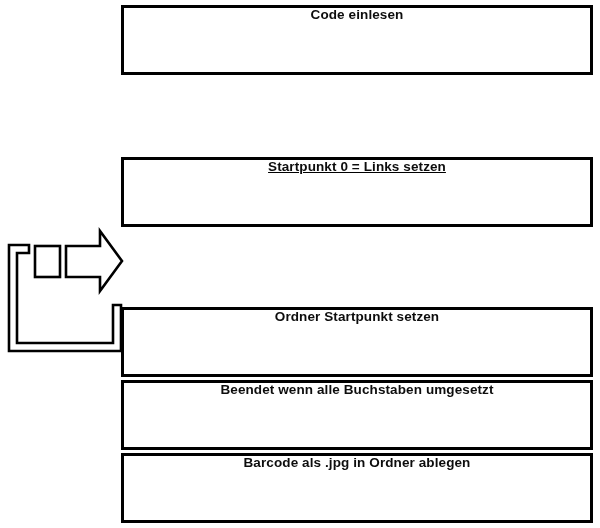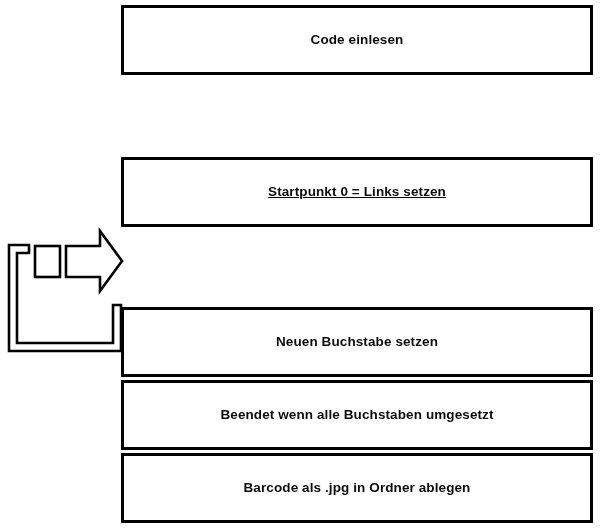--- a/index.html
+++ b/index.html
@@ -21,21 +21,21 @@
   
   .step-box {
     position: absolute;
     left: 121px;
     width: 472px;
     height: 70px;
     box-sizing: border-box;
     border: 3px solid #000000;
     background: #ffffff;
     display: flex;
-    align-items: center;
+    align-items: flex-start;
     justify-content: center;
   }
   .step-label {
     font-family: "Liberation Sans", sans-serif;
     font-size: 13.5px;
     font-weight: bold;
     color: #0d0d0d;
     letter-spacing: 0.1px;
     text-align: center;
     line-height: 1.1;
@@ -71,21 +71,21 @@
     <span class="step-label">Code einlesen</span>
   </div>
 
 
   <div class="step-box b3">
     <span class="step-label">Startpunkt 0 = Links setzen</span>
   </div>
 
 
   <div class="step-box b5">
-    <span class="step-label">Neuen Buchstabe setzen</span>
+    <span class="step-label">Ordner Startpunkt setzen</span>
   </div>
 
   <div class="step-box b7">
     <span class="step-label">Barcode als .jpg in Ordner ablegen</span>
   </div>
 
   <div class="step-box b6">
     <span class="step-label">Beendet wenn alle Buchstaben umgesetzt</span>
   </div>
 

